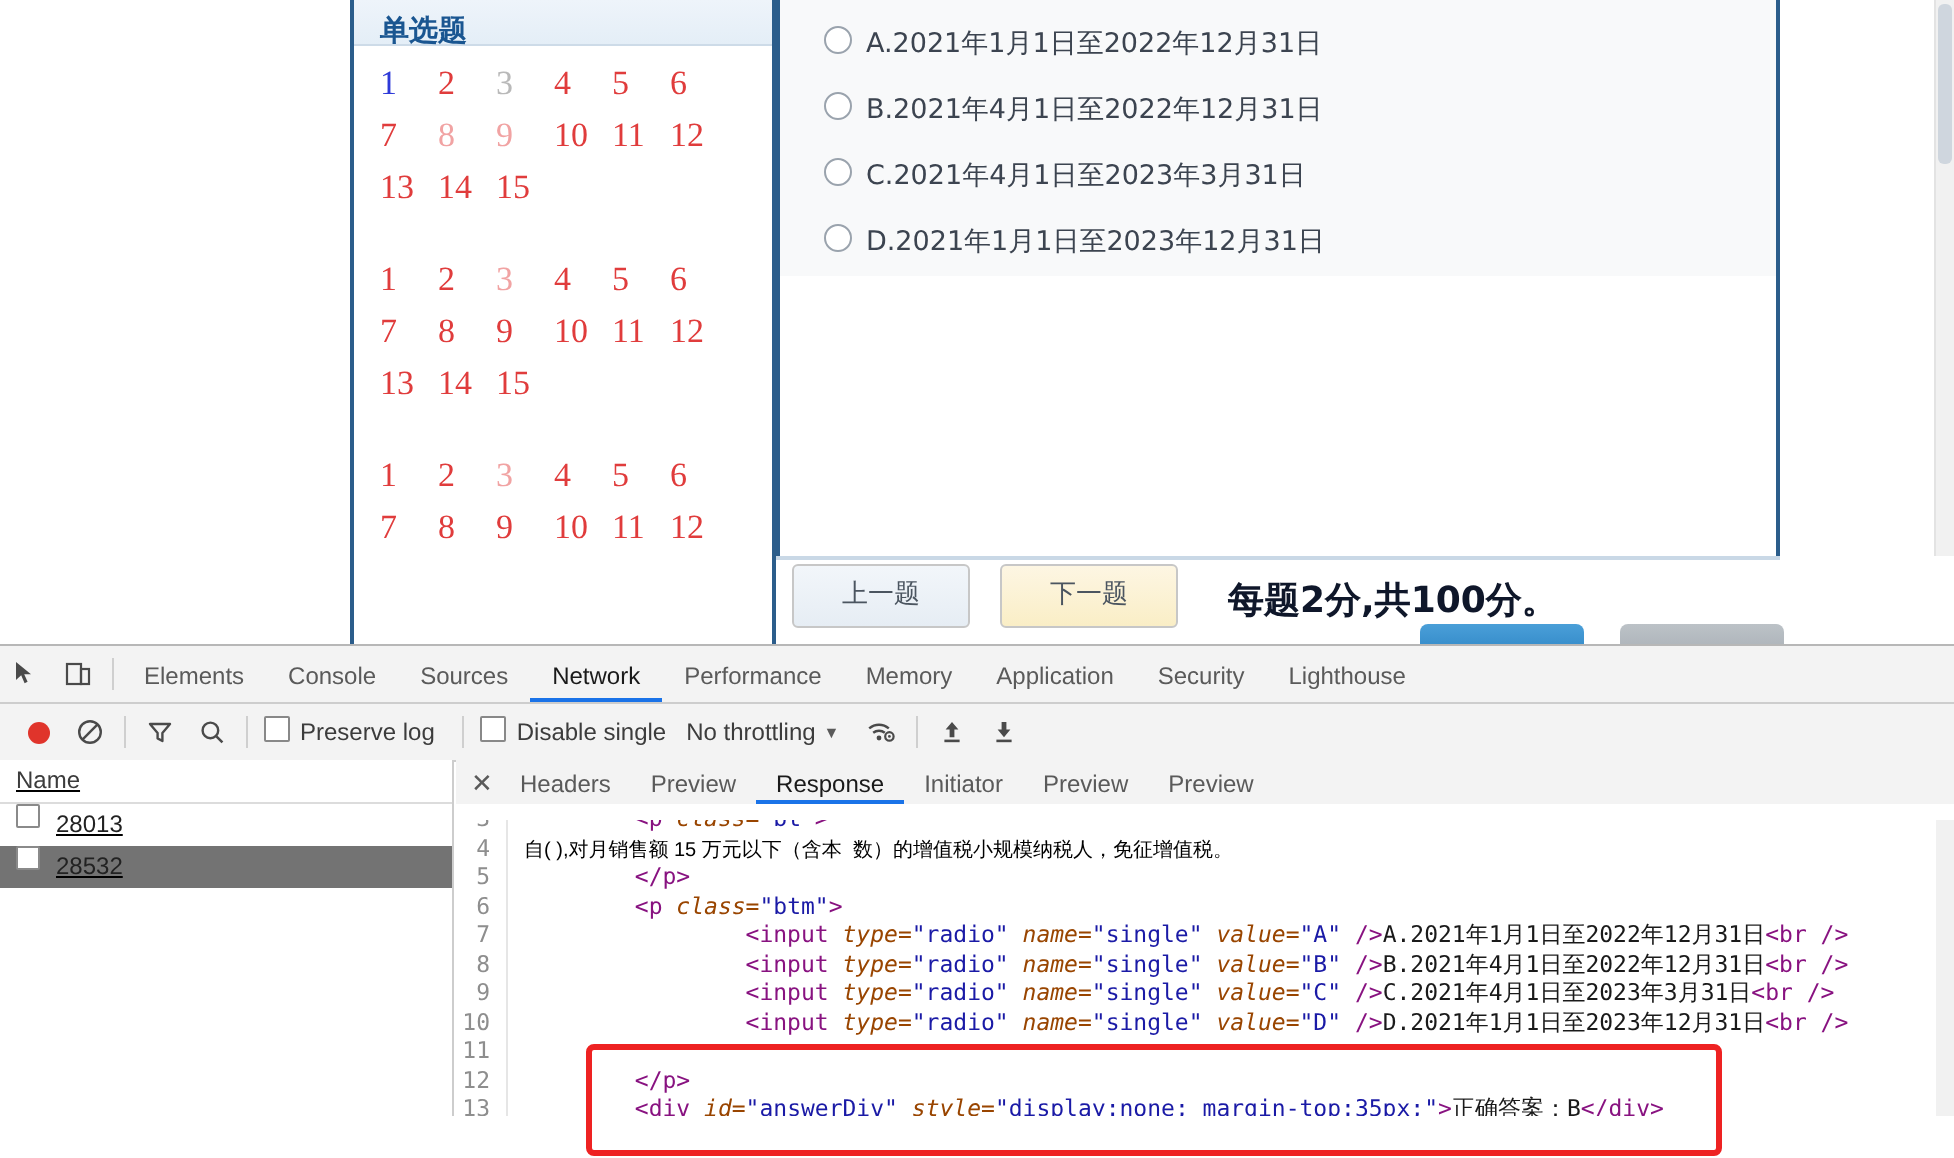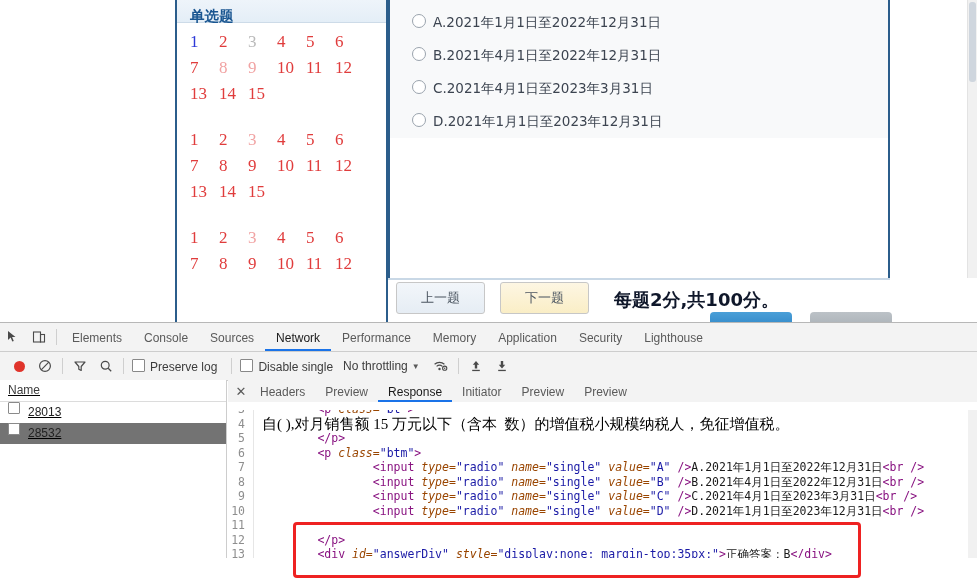--- a/index.html
+++ b/index.html
@@ -227,21 +227,21 @@
   .ln {
     width: 26px; min-width: 26px; text-align: right; padding-right: 8px;
     color: #8e8e8e; background: #fff; box-sizing: border-box;
     border-right: 1px solid #e6e6e6; margin-right: 8px;
   }
   .ct { white-space: pre; }
   .t-tag { color: #881280; }
   .t-attr { color: #994500; font-style: italic; }
   .t-val { color: #1a1aa6; }
   .t-txt { color: #1a1a1a; }
-  .cn { font-family: Liberation Serif, serif; font-size: 15px; }
+  .cn { font-family: Liberation Sans, sans-serif; font-size: 10px; }
   .clip-top { position:absolute; left:0; top:0; width:749px; height:8px; background:#fff; z-index:3;}
 
   .hl-box {
     position: absolute; left: 293px; top: 522px; width: 562px; height: 50px;
     border: 3px solid #ee2222; border-radius: 4px; z-index: 6; pointer-events: none;
   }
   .scroll-mini {
     position:absolute; right:0; top:0; width:9px; height:156px; background:#f1f1f1;
   }
 </style>

